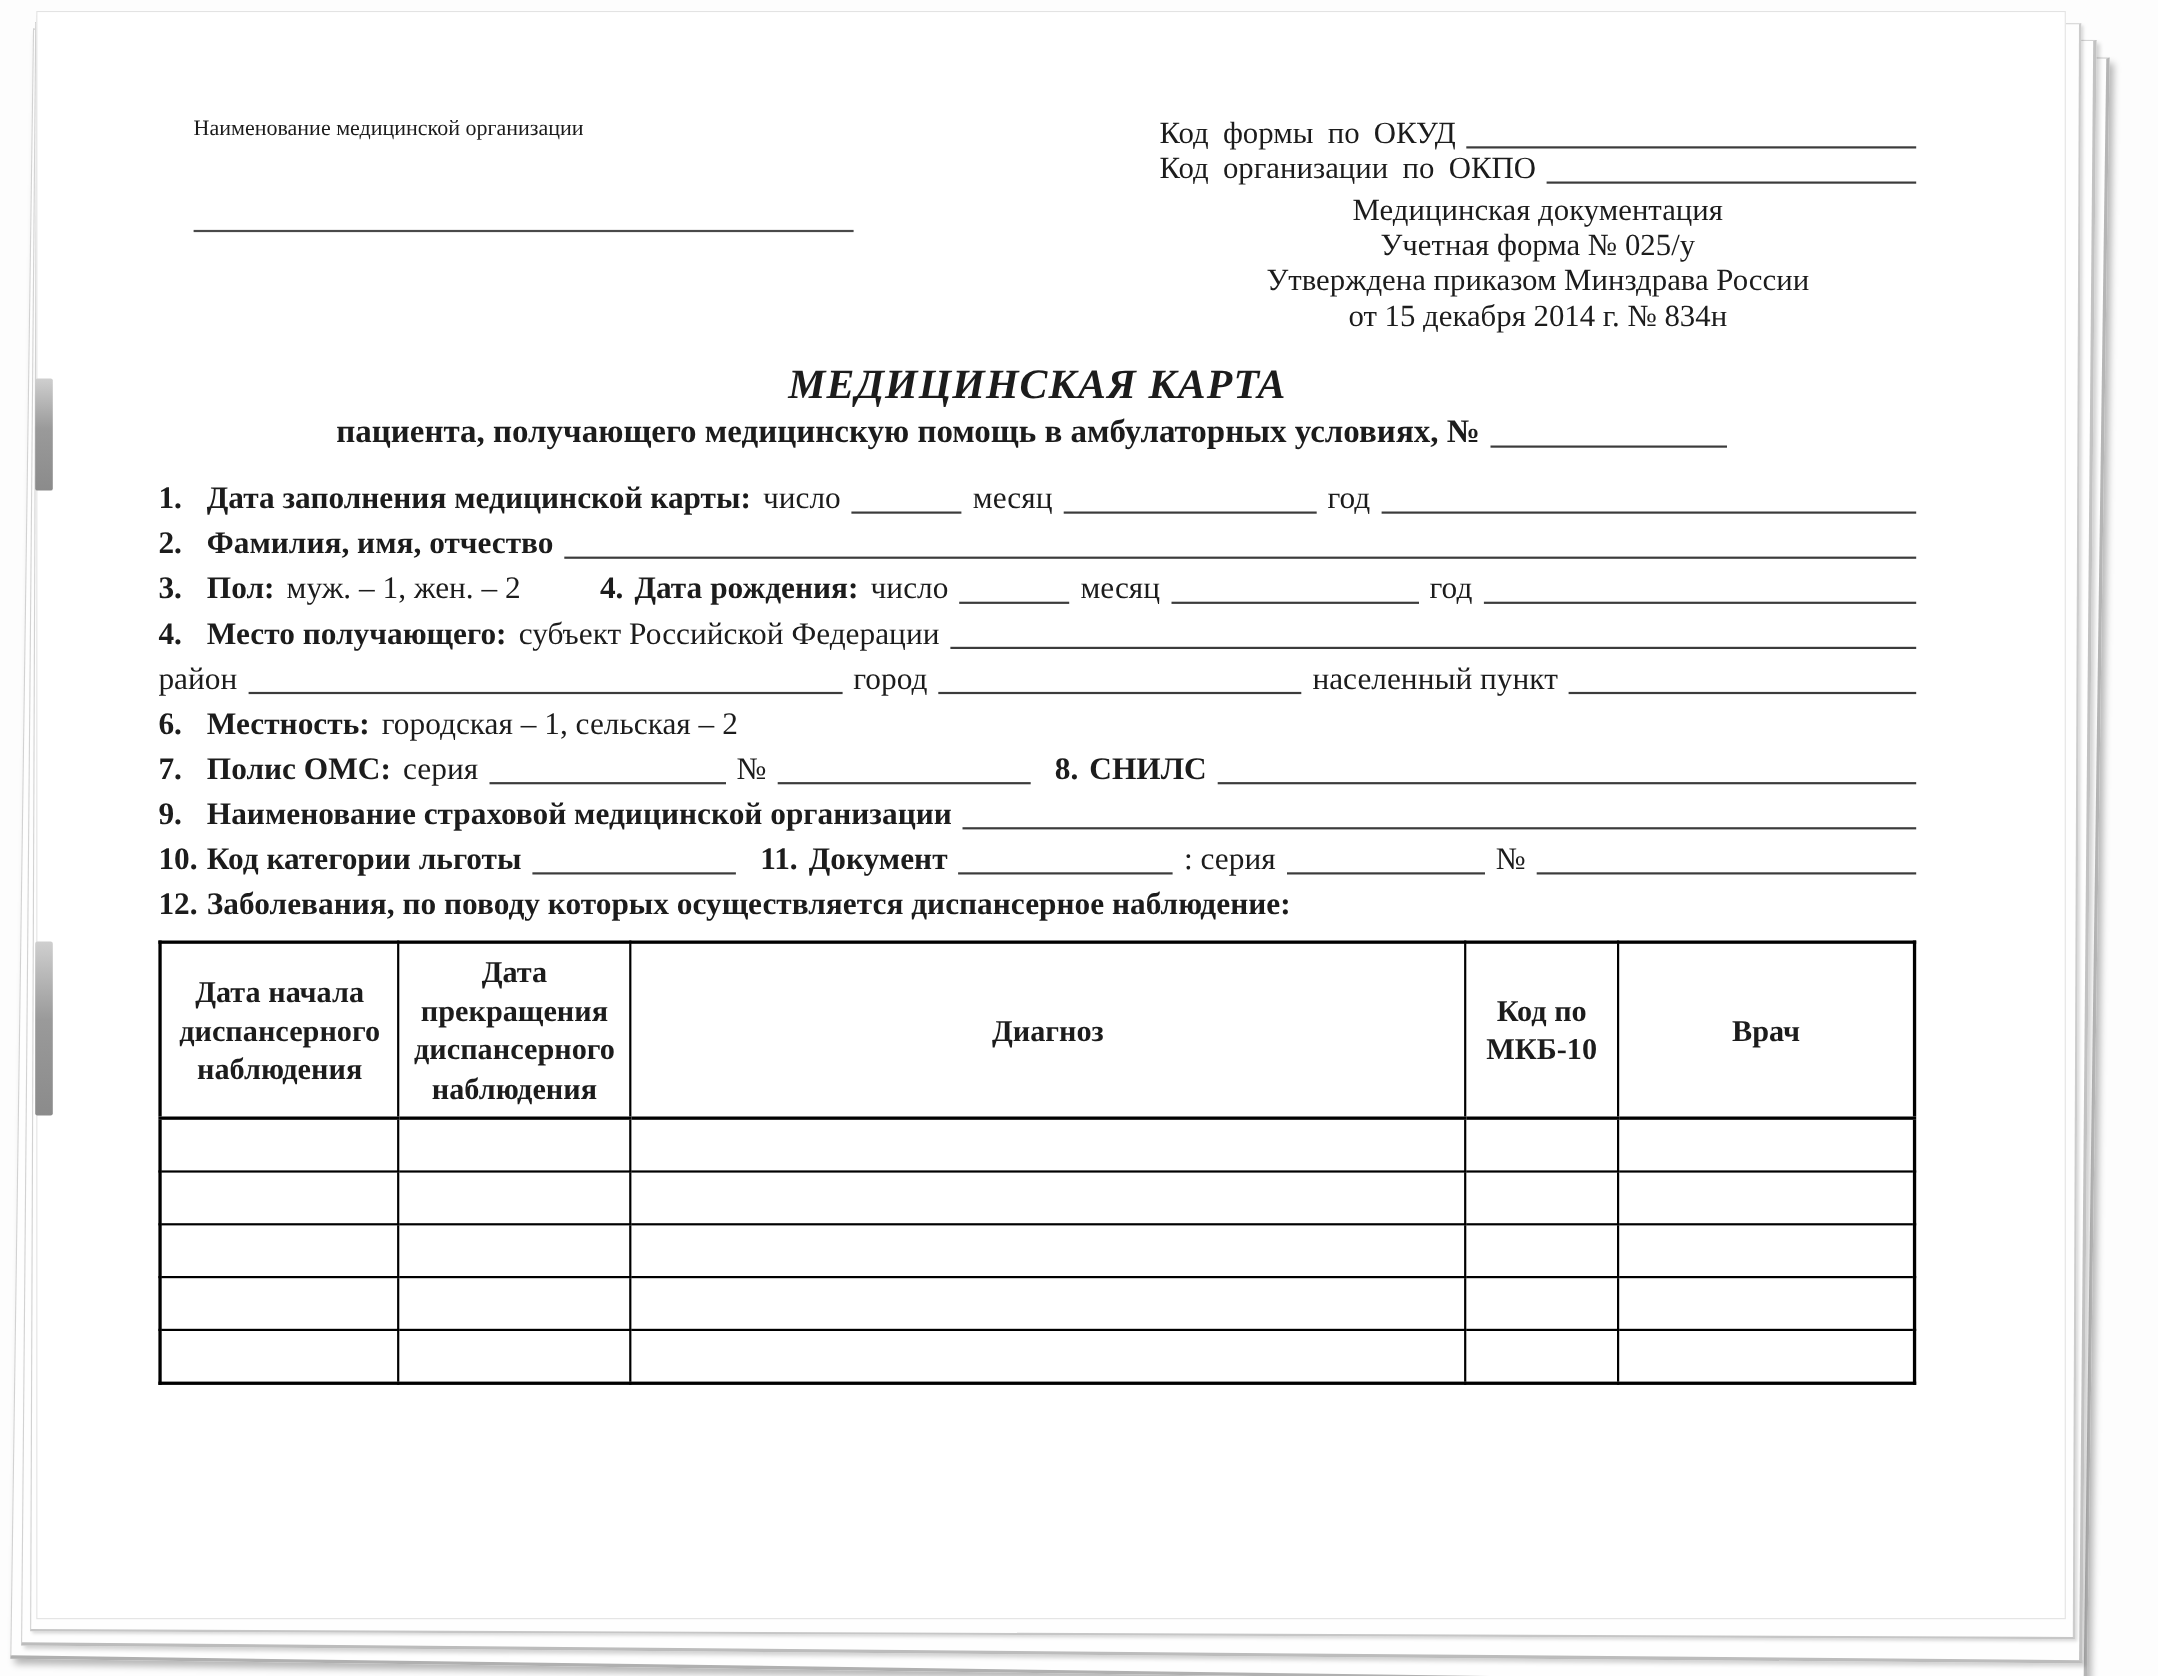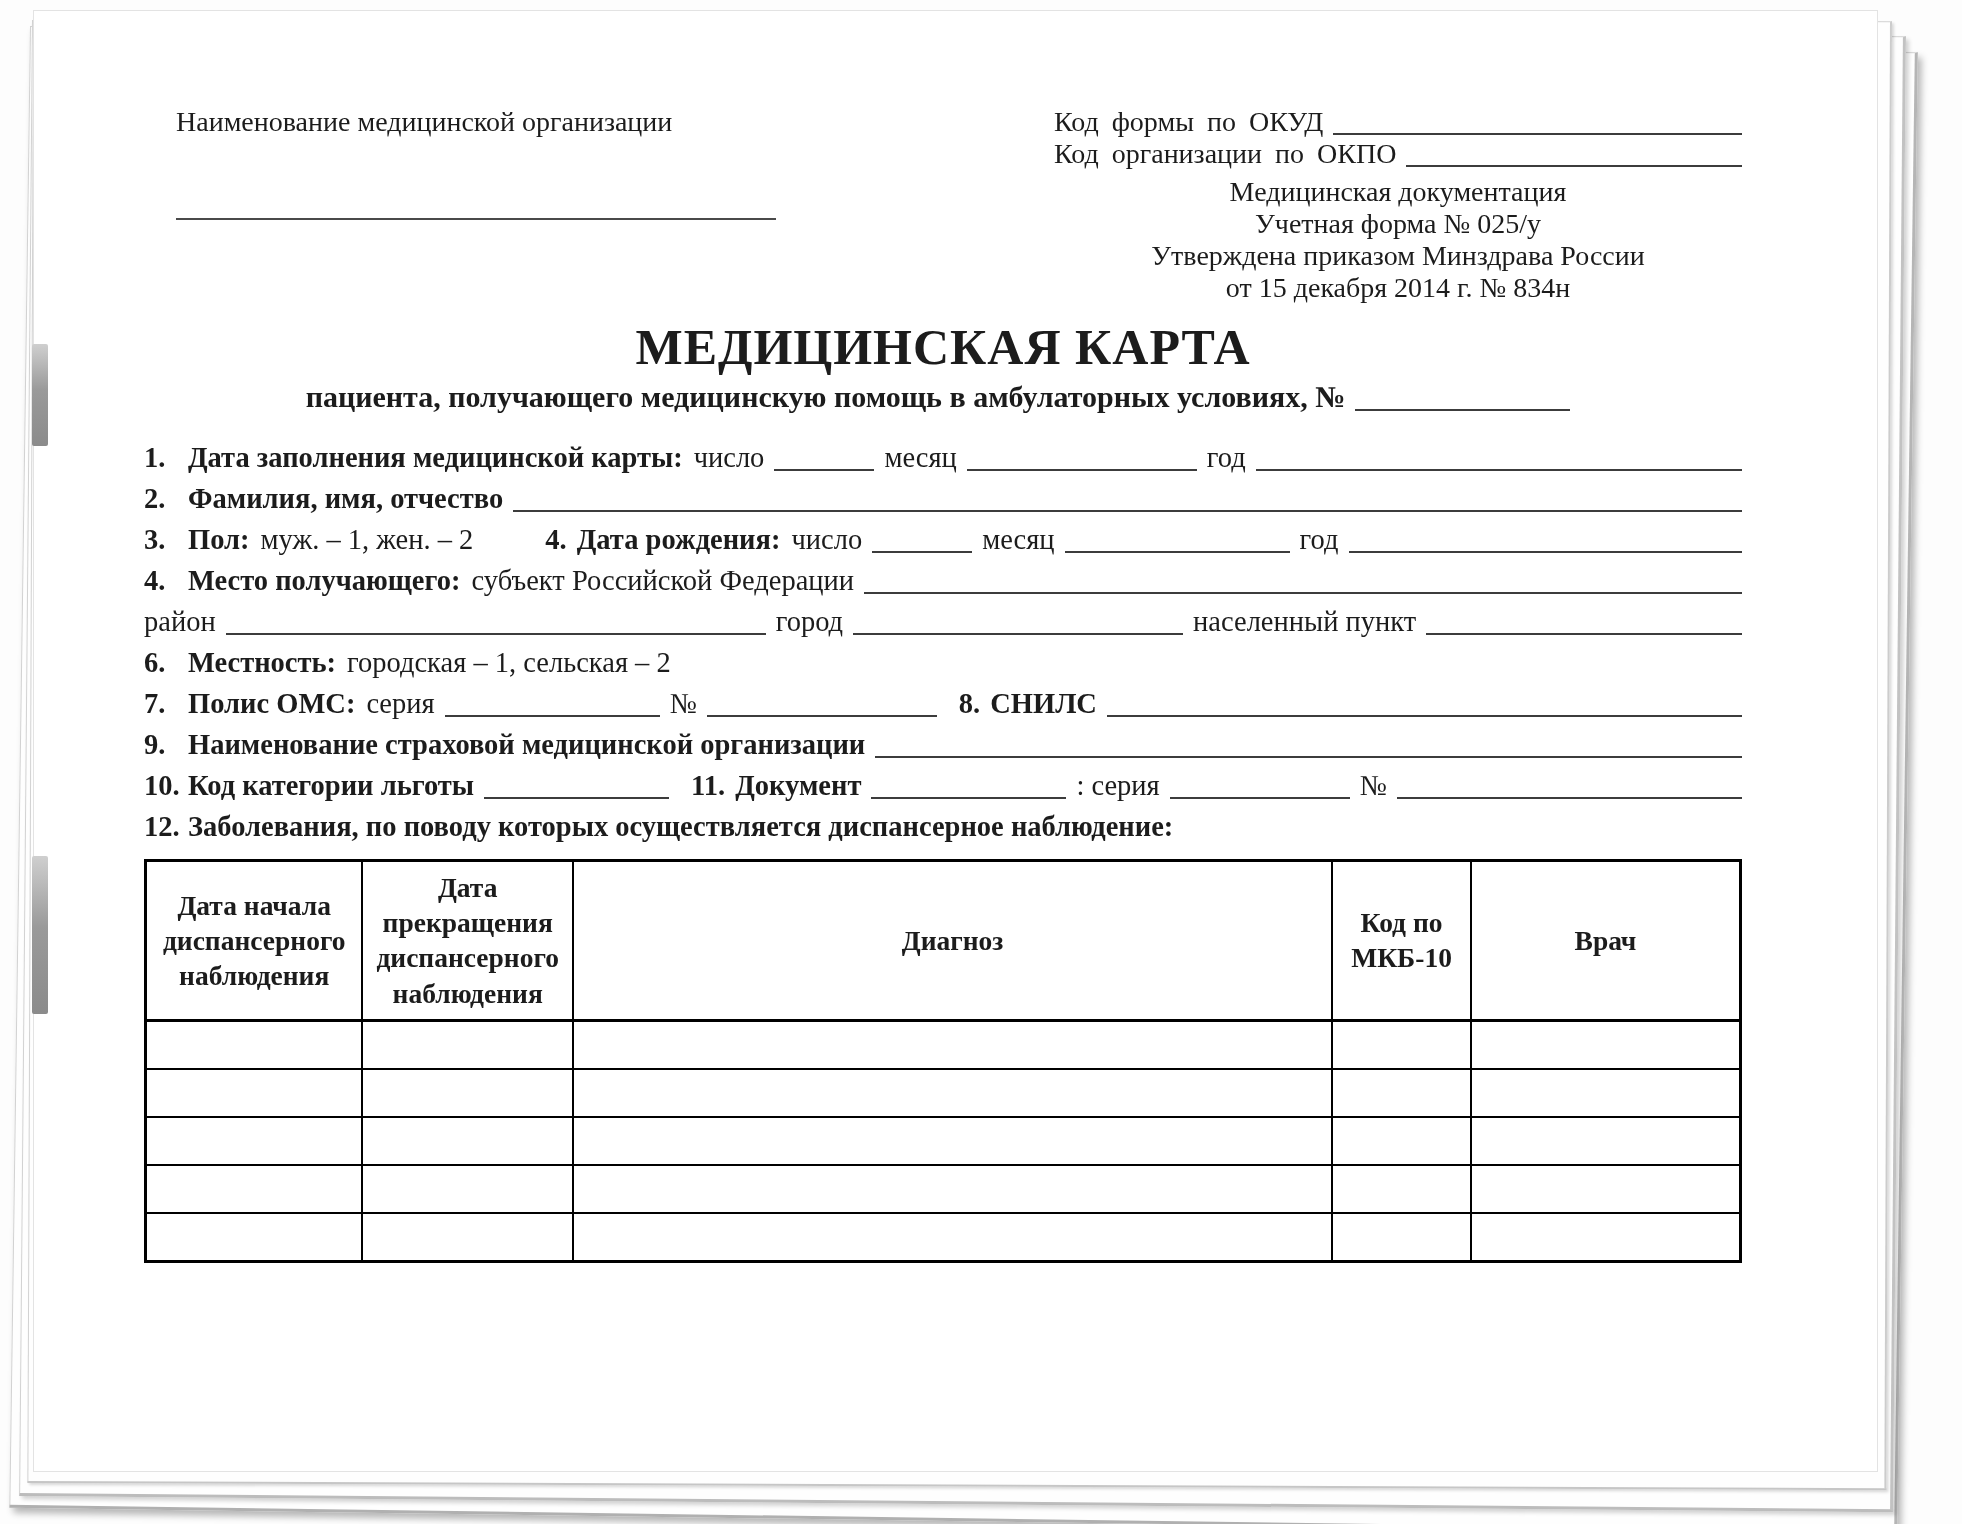--- a/index.html
+++ b/index.html
@@ -22,37 +22,37 @@
     background:#ffffff;border:1px solid #e3e3e3;box-sizing:border-box;
     padding:95px 135px 0 110px;
   }
   .binder-mark{position:absolute;left:-2px;width:16px;border-radius:2px;
     background:linear-gradient(to bottom,#cfcfcf 0%,#9a9a9a 45%,#8b8b8b 100%);}
   #binder-mark-top{top:333px;height:102px;}
   #binder-mark-bottom{top:845px;height:158px;}
 
   
   .hdr{display:flex;justify-content:space-between;align-items:flex-start;}
-  .h-left{width:600px;margin-left:32px;font-size:28px;}
+  .h-left{width:600px;margin-left:32px;font-size:20px;}
   .h-left .org-blank{margin-top:78px;width:600px;border-bottom:2px solid #4a4a4a;height:2px;}
   .addr-row{display:flex;margin-top:46px;}
   .h-right{width:688px;font-size:28px;}
   .hr-row{display:flex;word-spacing:6px;}
   .hr-center{text-align:center;}
   .mt6{margin-top:6px;} .mt14{}
 
   
   .blank{border-bottom:2px solid #3c3c3c;margin:0 10px 3px 10px;align-self:stretch;}
   .grow{flex:1 1 auto;margin-right:0;}
   .w100{width:100px;} .w105{width:105px;} .w130{width:130px;} .w180{width:180px;}
   .w185{width:185px;} .w195{width:195px;} .w215{width:215px;} .w225{width:225px;}
   .w230{width:230px;} .w330{width:330px;} .w430{width:430px;} .w540{width:540px;}
 
   
-  .title{ text-align:center;margin-top:14px;font-size:50px;font-weight:bold;letter-spacing:1px;}
+  .title{ text-align:center;margin-top:24px;font-size:38px;font-weight:bold;letter-spacing:1px;font-style:italic;}
   .subtitle{display:flex;justify-content:center;margin-top:4px;font-size:30px;font-weight:bold;}
 
   
   #form-lines{margin-top:28px;font-size:28.5px;}
   .fline{display:flex;white-space:nowrap;margin-bottom:9px;}
   .num{font-weight:bold;min-width:44px;flex:0 0 auto;}
   .lbl{font-weight:bold;font-family:Liberation Serif, serif;}
   .ml{margin-left:11px;}
   .num2{font-weight:bold;margin-left:12px;margin-right:10px;}
   .gap-lg{margin-left:72px;}

